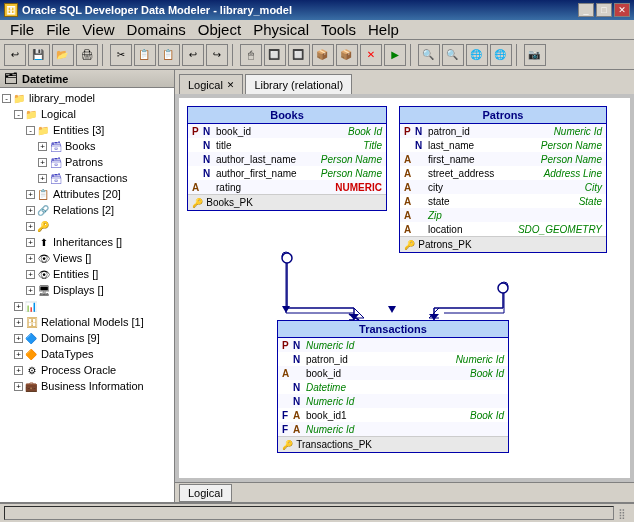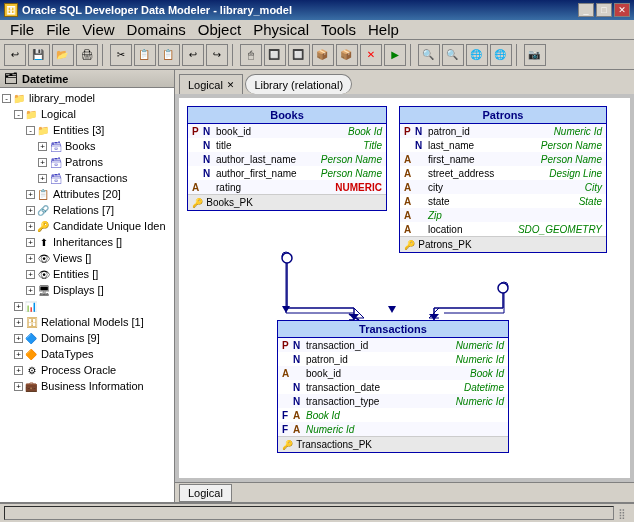--- a/index.html
+++ b/index.html
@@ -105,21 +105,21 @@
       border: 1px solid #808080;
       border-bottom: none;
       background: #d4d0c8;
       cursor: pointer;
       font-size: 11px;
       display: flex;
       align-items: center;
       gap: 4px;
       height: 20px;
     }
-    .tab.active { background: #f0f0f0; border-radius: 10px; }
+    .tab.active { background: #f0f0f0; }
     .tab-close { font-size: 9px; cursor: pointer; }
     
     
     .canvas-area {
       flex: 1;
       background: #c0c0c0;
       position: relative;
       overflow: hidden;
     }
     .canvas-inner {
@@ -324,28 +324,27 @@
         <span class="tree-indent" style="width:24px"></span>
         <span class="tree-toggle">+</span>
         <span class="tree-icon attr-icon">📋</span>
         <span class="tree-label">Attributes [20]</span>
       </div>
 
       <div class="tree-item">
         <span class="tree-indent" style="width:24px"></span>
         <span class="tree-toggle">+</span>
         <span class="tree-icon rel-icon">🔗</span>
-        <span class="tree-label">Relations [7]</span>
+        <span class="tree-label">Relations [2]</span>
       </div>
 
       <div class="tree-item">
         <span class="tree-indent" style="width:24px"></span>
         <span class="tree-toggle">+</span>
         <span class="tree-icon">🔑</span>
-        <span class="tree-label">Candidate Unique Iden</span>
       </div>
 
       <div class="tree-item">
         <span class="tree-indent" style="width:24px"></span>
         <span class="tree-toggle">+</span>
         <span class="tree-icon">⬆</span>
         <span class="tree-label">Inheritances []</span>
       </div>
 
       <div class="tree-item">
@@ -505,21 +504,21 @@
           <div class="entity-row">
             <span class="field-flag" style="color:#804000;">A</span>
             <span class="field-type"></span>
             <span class="field-name">first_name</span>
             <span class="field-datatype">Person Name</span>
           </div>
           <div class="entity-row">
             <span class="field-flag" style="color:#804000;">A</span>
             <span class="field-type"></span>
             <span class="field-name">street_address</span>
-            <span class="field-datatype">Design Line</span>
+            <span class="field-datatype">Address Line</span>
           </div>
           <div class="entity-row">
             <span class="field-flag" style="color:#804000;">A</span>
             <span class="field-type"></span>
             <span class="field-name">city</span>
             <span class="field-datatype">City</span>
           </div>
           <div class="entity-row">
             <span class="field-flag" style="color:#804000;">A</span>
             <span class="field-type"></span>
@@ -541,50 +540,48 @@
             <span class="pk-icon">🔑</span>
             <span>Patrons_PK</span>
           </div>
         </div>
 
         <div class="entity-table" style="left:98px; top:222px; width:232px;">
           <div class="entity-header">Transactions</div>
           <div class="entity-row">
             <span class="field-flag" style="color:#800000;">P</span>
             <span class="field-type" style="color:#000080;">N</span>
-            <span class="field-name">transaction_id</span>
             <span class="field-datatype">Numeric Id</span>
           </div>
           <div class="entity-row">
             <span class="field-flag"></span>
             <span class="field-type" style="color:#000080;">N</span>
             <span class="field-name">patron_id</span>
             <span class="field-datatype">Numeric Id</span>
           </div>
           <div class="entity-row">
             <span class="field-flag" style="color:#804000;">A</span>
             <span class="field-type"></span>
             <span class="field-name">book_id</span>
             <span class="field-datatype">Book Id</span>
           </div>
           <div class="entity-row">
             <span class="field-flag"></span>
             <span class="field-type" style="color:#000080;">N</span>
-            <span class="field-name">transaction_date</span>
             <span class="field-datatype">Datetime</span>
           </div>
           <div class="entity-row">
             <span class="field-flag"></span>
             <span class="field-type" style="color:#000080;">N</span>
-            <span class="field-name">transaction_type</span>
             <span class="field-datatype">Numeric Id</span>
           </div>
           <div class="entity-row">
             <span class="field-flag" style="color:#000080;">F</span>
             <span class="field-type" style="color:#804000;">A</span>
+            <span class="field-name">book_id1</span>
             <span class="field-datatype">Book Id</span>
           </div>
           <div class="entity-row">
             <span class="field-flag" style="color:#000080;">F</span>
             <span class="field-type" style="color:#804000;">A</span>
             <span class="field-datatype">Numeric Id</span>
           </div>
           <div class="entity-footer">
             <span class="pk-icon">🔑</span>
             <span>Transactions_PK</span>

